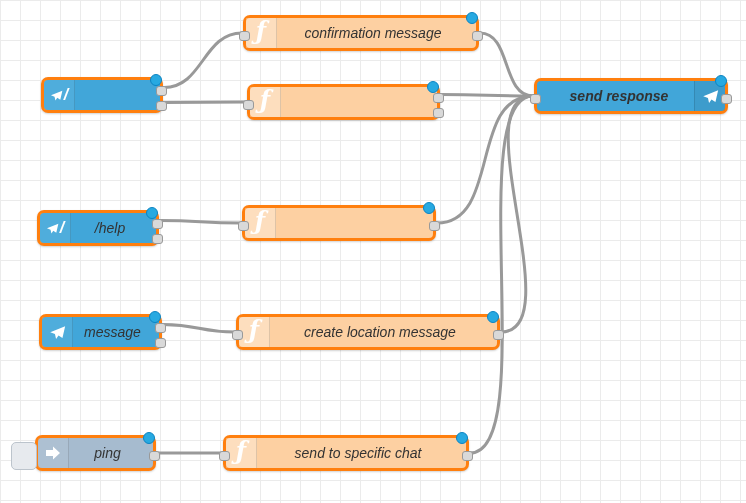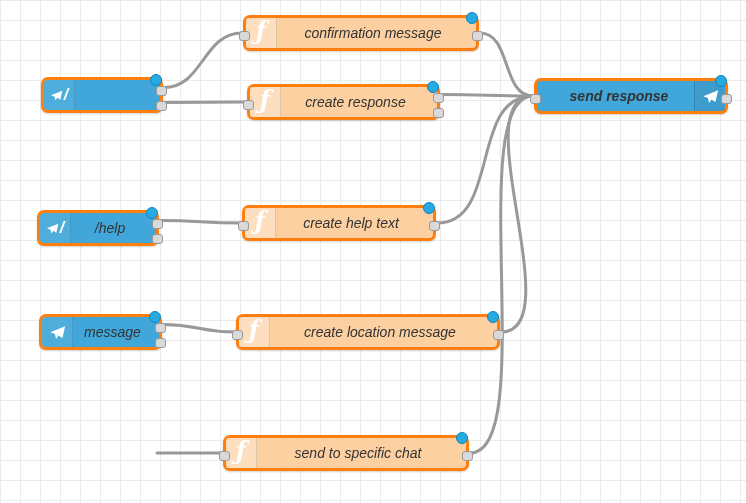--- a/index.html
+++ b/index.html
@@ -98,21 +98,20 @@
         <span class="slash-glyph">/</span>
       </div>
       <div class="port out" style="top:5.5px"></div>
       <div class="port out" style="top:20.5px"></div>
       <div class="changed-dot" style="background:#27a9e1;border-color:#0d84c2"></div>
     </div>
     <div class="node" style="left: 247px; top: 84px; width: 187px; height: 30px; background: rgb(253, 208, 162); border-color: rgb(255, 127, 14);">
       <div class="icon left shade-light">
         <span class="fn-glyph">ƒ</span>
       </div>
-      <span class="label icon-left">create response</span>
       <div class="port in" style="top:13px"></div>
       <div class="port out" style="top:5.5px"></div>
       <div class="port out" style="top:20.5px"></div>
       <div class="changed-dot" style="background:#27a9e1;border-color:#0d84c2"></div>
     </div>
     <div class="node" style="left: 534px; top: 78px; width: 188px; height: 30px; background: rgb(65, 166, 217); border-color: rgb(255, 127, 14); font-weight: bold;">
       <div class="icon right shade-dark">
         <svg width="17" height="17" viewBox="0 0 20 20">
           <polygon fill="#fff" points="19,2.5 1.5,9.8 7,11.8 8.3,17.5 11.2,13.4 15.8,16.6"></polygon>
         </svg>
@@ -131,21 +130,20 @@
       </div>
       <span class="label icon-left">/help</span>
       <div class="port out" style="top:5.5px"></div>
       <div class="port out" style="top:20.5px"></div>
       <div class="changed-dot" style="background:#27a9e1;border-color:#0d84c2"></div>
     </div>
     <div class="node" style="left: 242px; top: 205px; width: 188px; height: 30px; background: rgb(253, 208, 162); border-color: rgb(255, 127, 14);">
       <div class="icon left shade-light">
         <span class="fn-glyph">ƒ</span>
       </div>
-      <span class="label icon-left">create help text</span>
       <div class="port in" style="top:13px"></div>
       <div class="port out" style="top:13px"></div>
       <div class="changed-dot" style="background:#27a9e1;border-color:#0d84c2"></div>
     </div>
     <div class="node" style="left: 39px; top: 314px; width: 117px; height: 30px; background: rgb(65, 166, 217); border-color: rgb(255, 127, 14);">
       <div class="icon left shade-faint">
         <svg width="17" height="17" viewBox="0 0 20 20">
           <polygon fill="#fff" points="19,2.5 1.5,9.8 7,11.8 8.3,17.5 11.2,13.4 15.8,16.6"></polygon>
         </svg>
       </div>
@@ -156,20 +154,31 @@
     </div>
     <div class="node" style="left: 236px; top: 314px; width: 258px; height: 30px; background: rgb(253, 208, 162); border-color: rgb(255, 127, 14);">
       <div class="icon left shade-light">
         <span class="fn-glyph">ƒ</span>
       </div>
       <span class="label icon-left">create location message</span>
       <div class="port in" style="top:13px"></div>
       <div class="port out" style="top:13px"></div>
       <div class="changed-dot" style="background:#27a9e1;border-color:#0d84c2"></div>
     </div>
+    <div class="node" style="left: 35px; top: 435px; width: 115px; height: 30px; background: rgb(166, 187, 207); border-color: rgb(255, 127, 14);">
+      <div class="icon left shade-faint">
+        <svg width="20" height="20" viewBox="0 0 20 20">
+          <polygon fill="#fff" points="3,7 10,7 10,3.5 17,10 10,16.5 10,13 3,13"></polygon>
+        </svg>
+      </div>
+      <span class="label icon-left">ping</span>
+      <div class="port out" style="top:13px"></div>
+      <div class="changed-dot" style="background:#27a9e1;border-color:#0d84c2"></div>
+      <div class="inject-button"></div>
+    </div>
     <div class="node" style="left: 223px; top: 435px; width: 240px; height: 30px; background: rgb(253, 208, 162); border-color: rgb(255, 127, 14);">
       <div class="icon left shade-light">
         <span class="fn-glyph">ƒ</span>
       </div>
       <span class="label icon-left">send to specific chat</span>
       <div class="port in" style="top:13px"></div>
       <div class="port out" style="top:13px"></div>
       <div class="changed-dot" style="background:#27a9e1;border-color:#0d84c2"></div>
     </div>
   </div>

